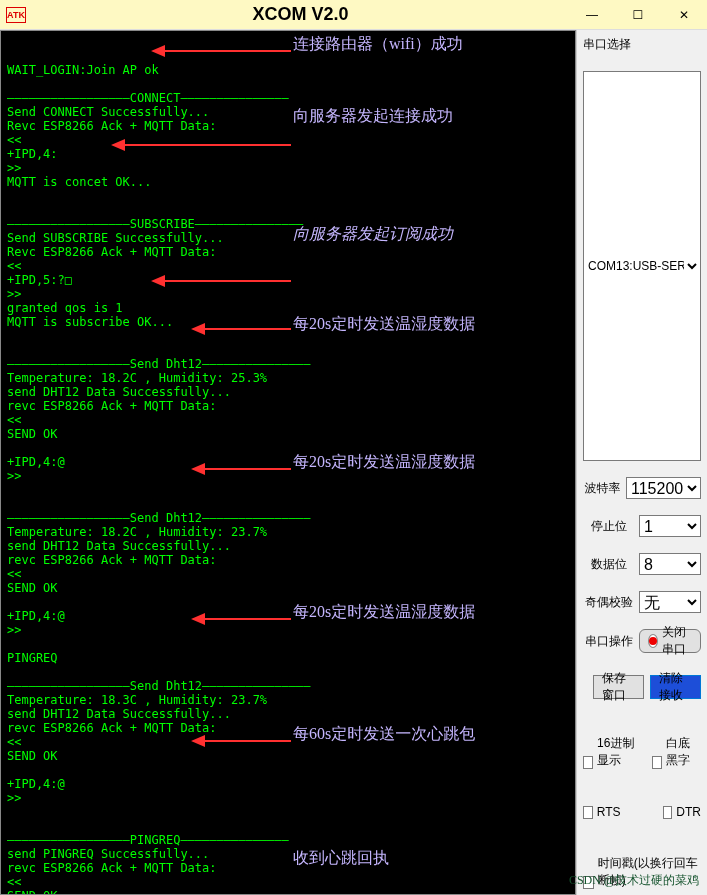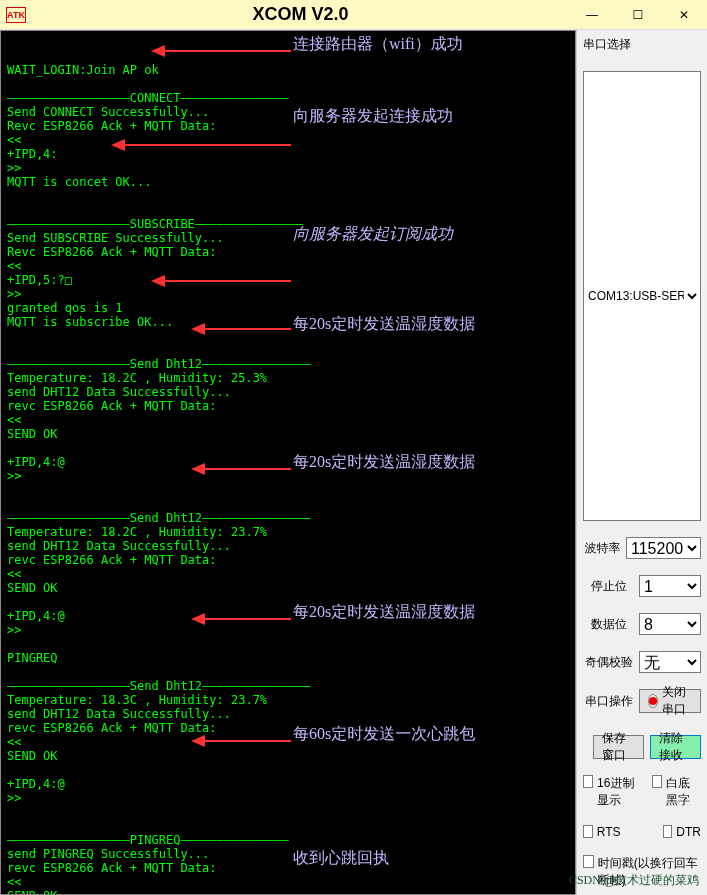--- a/index.html
+++ b/index.html
@@ -15,28 +15,28 @@
   .annot { position: absolute; color: #c4b5fd; font-family: "SimSun", serif; font-size: 16px; font-weight: normal; pointer-events: none; }
   .arrow { position: absolute; pointer-events: none; }
   .arrow-line { stroke: #ff3030; stroke-width: 2; fill: none; }
   .arrow-head { fill: #ff3030; }
   .sidepanel { width: 131px; background: #f0f0f0; border-left: 1px solid #ccc; padding: 6px 6px; display: flex; flex-direction: column; gap: 16px; font-size: 12px; }
   .group-label { color: #000; margin-bottom: 2px; }
   .row { display: flex; align-items: center; gap: 4px; }
   .row .lab { width: 52px; color: #000; text-align: center; }
   select { flex: 1; height: 22px; font-size: 16px; border: 1px solid #7a7a7a; background: #fff; }
   .wide-select { width: 100%; height: 22px; font-size: 12px; border: 1px solid #7a7a7a; background: #fff; }
-  .radio-wrap { display: flex; align-items: center; gap: 4px; flex: 1; }
+  .radio-wrap { display: flex; align-items: center; gap: 4px; flex: 1; border-radius: 6px; }
   .radio-dot { width: 14px; height: 14px; border-radius: 50%; border: 1px solid #888; background: #fff; display: inline-flex; align-items: center; justify-content: center; }
   .radio-dot.on::after { content: ""; width: 8px; height: 8px; border-radius: 50%; background: #e00; }
   .btn { height: 24px; border: 1px solid #7a7a7a; background: #e1e1e1; padding: 0 8px; display: inline-flex; align-items: center; justify-content: center; cursor: pointer; font-size: 12px; }
   .btn-row { display: flex; gap: 6px; justify-content: space-between; }
   .btn.half { flex: 1; }
-  .btn.hl { border: 1px solid #0078d7; background: #86efac; }
-  .chk-row { display: flex; align-items: flex-start; gap: 4px; }
+  .btn.hl { border: 1px solid #0078d7; background: #1d4ed8; }
+  .chk-row { display: flex; align-items: flex-end; gap: 4px; margin-top: 20px; }
   .chk { width: 13px; height: 13px; border: 1px solid #7a7a7a; background: #fff; display: inline-block; }
   .watermark { position: absolute; bottom: 6px; right: 8px; color: #14532d; font-size: 12px; font-family: "Microsoft YaHei"; z-index: 10; }
 </style>
 </head>
 <body>
 
 <div class="titlebar">
   <div class="app-icon">ATK</div>
   <div class="title-text">XCOM V2.0</div>
   <div class="win-btns">

